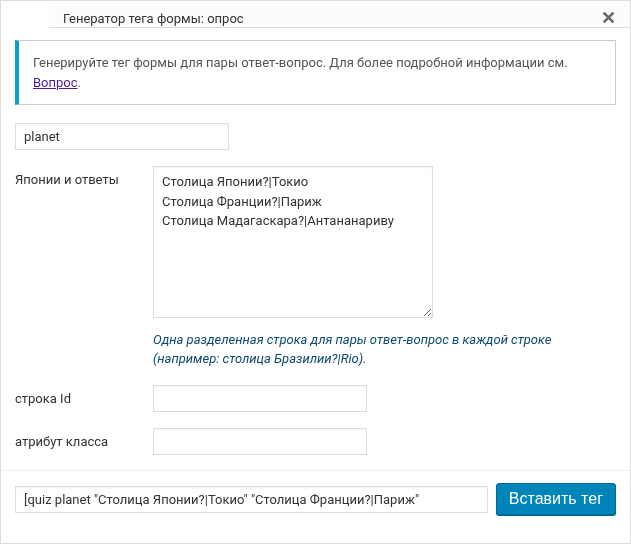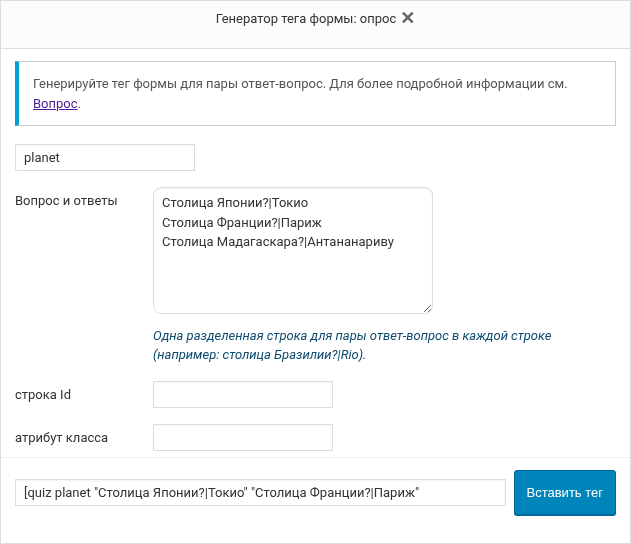--- a/index.html
+++ b/index.html
@@ -14,25 +14,26 @@
       position: relative;
     }
     .modal {
       display: flex;
       flex-direction: column;
       height: 100%;
       border: 1px solid #ddd;
     }
     .titlebar {
       display: flex;
-      justify-content: center;
+      justify-content: space-between;
       align-items: center;
-      padding: 8px 10px 21px 14px;
+      padding: 8px 10px 0 14px;
       border-bottom: 1px solid #ddd;
       background: #fcfcfc;
+      margin-left: 48px;
     }
     .titlebar-title { font-size: 13px; color: #333; }
     .close-btn {
       font-size: 18px;
       line-height: 1;
       color: #666;
       cursor: pointer;
       padding: 0 4px;
       font-weight: bold;
     }
@@ -63,28 +64,27 @@
     }
     .form-control { flex: 1; }
     input[type="text"], textarea {
       border: 1px solid #ddd;
       background: #fff;
       padding: 5px 8px;
       font-size: 13px;
       color: #333;
       box-shadow: inset 0 1px 2px rgba(0,0,0,0.05);
       font-family: inherit;
-      width: 180px;
+      width: 214px;
     }
     textarea {
       width: 280px;
-      height: 127px;
+      height: 152px;
       line-height: 1.5;
       resize: both;
-      border-radius: 8px;
     }
     .hint {
       font-style: italic;
       color: #0c4a6e;
       margin-top: 10px;
       line-height: 1.45;
       font-size: 13px;
       max-width: 400px;
     }
     .footer {
@@ -99,22 +99,22 @@
       font-family: Consolas, Monaco, monospace;
       font-size: 13px;
       padding: 6px 8px;
       border: 1px solid #ddd;
       width: auto;
     }
     .insert-btn {
       background: #0085ba;
       border: 1px solid #006799;
       color: #fff;
-      padding: 14px 12px;
-      font-size: 13px;
+      padding: 6px 12px;
+      font-size: 16px;
       cursor: pointer;
       border-radius: 3px;
       box-shadow: 0 1px 0 #006799;
     }
     .hscroll {
       height: 16px;
       overflow-x: scroll;
       overflow-y: hidden;
     }
     .hscroll-inner { width: 900px; height: 1px; }
@@ -141,21 +141,21 @@
 
     <div class="form-table">
 
       <div class="form-row">
         <div class="form-control">
           <input type="text" value="planet" style="">
         </div>
       </div>
 
       <div class="form-row">
-        <div class="form-label">Вопрос и ответы</div>
+        <div class="form-label">Японии и ответы</div>
         <div class="form-control">
           <textarea style="">Столица Японии?|Токио
 Столица Франции?|Париж
 Столица Мадагаскара?|Антананариву</textarea>
           <div class="hint">Одна разделенная строка для пары ответ-вопрос в каждой строке (например: столица Бразилии?|Rio).</div>
         </div>
       </div>
 
       <div class="form-row">
         <div class="form-label">строка Id</div>

